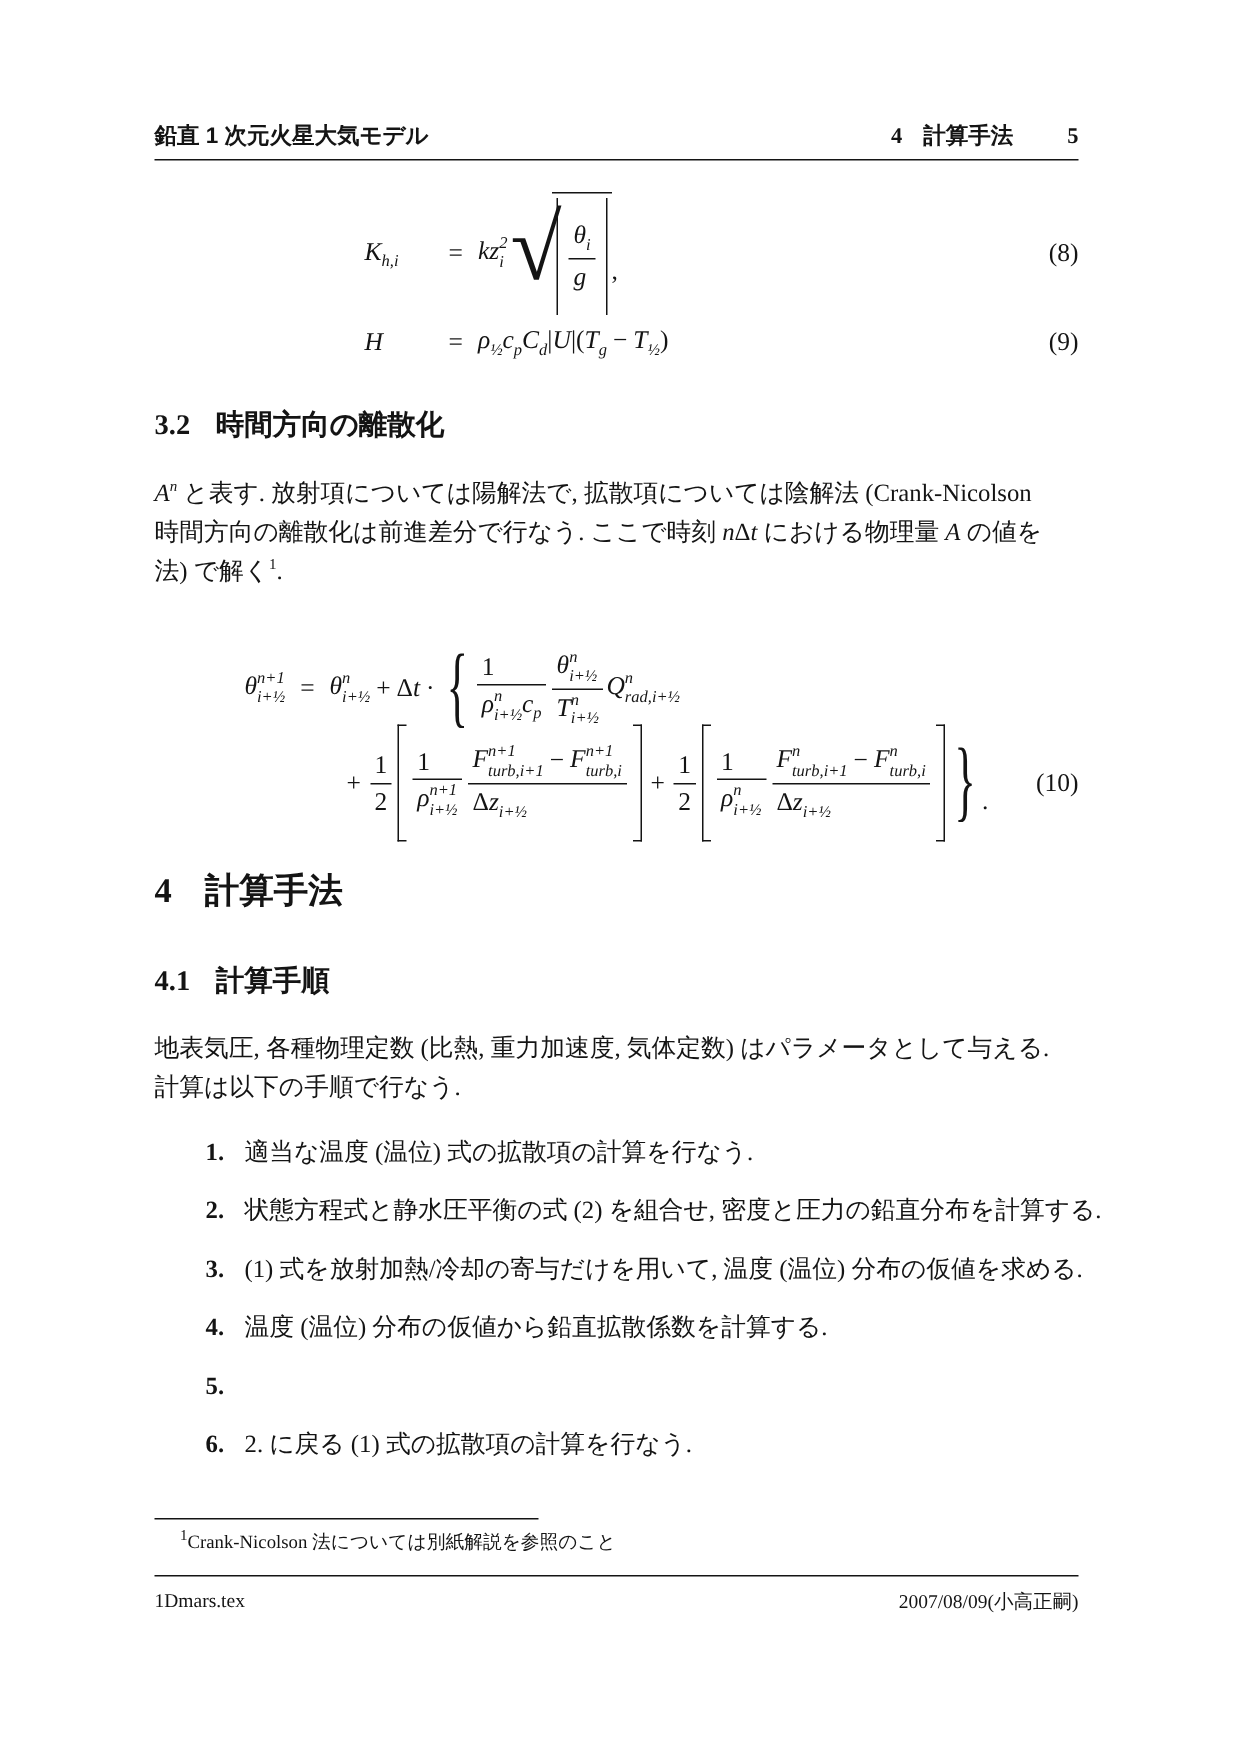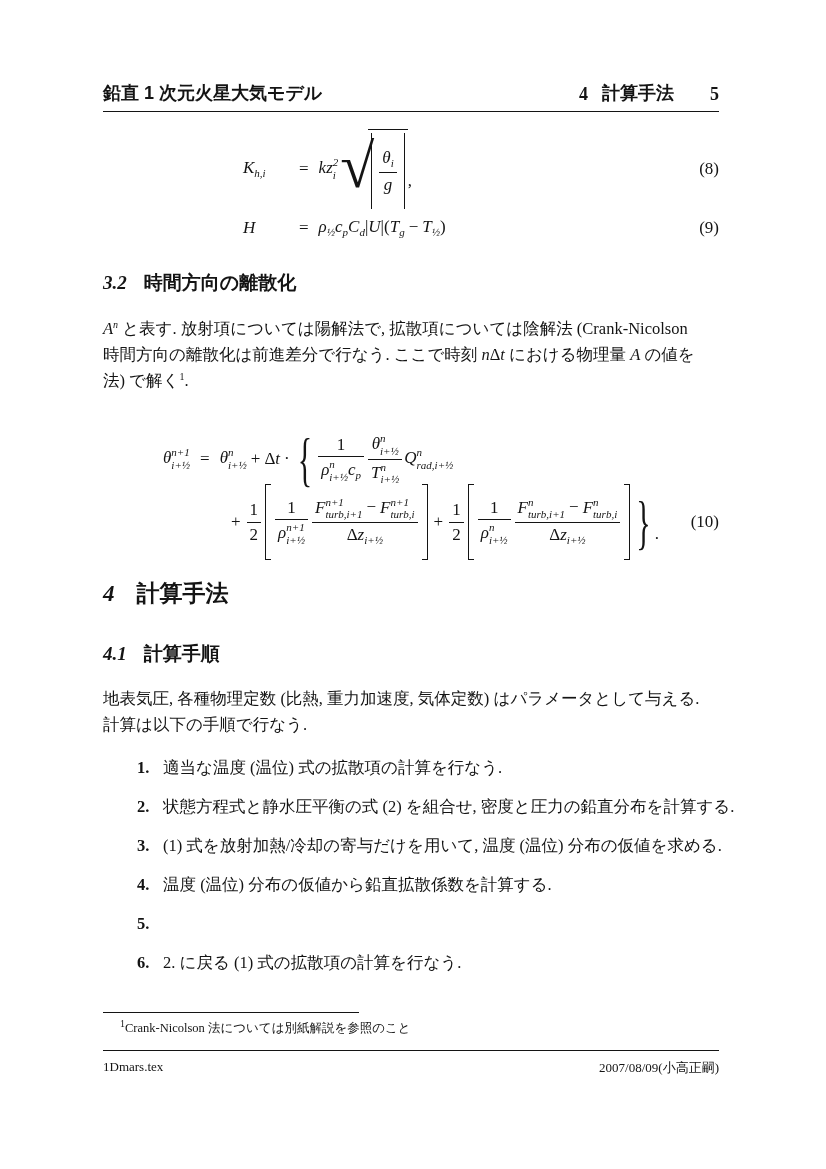--- a/index.html
+++ b/index.html
@@ -8,29 +8,29 @@
     color:#141414; overflow:hidden;
     font-family:"Liberation Serif","DejaVu Serif",serif;
   }
   .content { position:absolute; left:103px; top:0; width:616px; height:100%; }
 
   
   .runhead {
     position:absolute; top:81px; left:0; right:0;
     display:flex; align-items:flex-end; justify-content:space-between;
     padding-bottom:6px; border-bottom:1.6px solid #141414;
-    font-weight:bold; font-size:18px;
+    font-weight:bold; font-size:15px;
   }
   .runhead .jp { font-family:"Liberation Sans","DejaVu Sans",sans-serif; }
   .runhead-right { display:flex; align-items:flex-end; gap:14px; }
   .runhead-right .pageno { margin-left:22px; font-family:"Liberation Serif",serif; }
 
   
   .hsec { position:absolute; left:0; font-weight:bold; display:flex; align-items:baseline; }
-  .hsec .no { font-family:"Liberation Serif","DejaVu Serif",serif;font-style:italic; }
+  .hsec .no { font-family:"Liberation Serif","DejaVu Serif",serif; }
   .hsec .ttl { font-family:"Liberation Sans","DejaVu Sans",sans-serif; }
   .h-sub { font-size:19px; gap:17px; }
   .h-main { font-size:23px; gap:22px; }
 
   
   .para { position:absolute; left:0; right:0; font-size:16.5px; }
   .pline { line-height:26px; white-space:nowrap; }
   .mi { font-style:italic; }
   .sup1 { font-size:10px; vertical-align:super; line-height:0; }
 
@@ -47,21 +47,21 @@
   .eqrow .atom { display:inline-block; white-space:nowrap; }
   .m { font-style:italic; }
   .u { font-style:normal; }
   sub { font-size:11px; font-style:italic; }
   .rel { margin:0 10px; }
   .op { margin:0 4px; }
   .lhs { width:46px; display:inline-flex; justify-content:flex-end; }
   .ss { display:inline-flex; flex-direction:column; align-items:flex-start;
         font-size:11px; line-height:1.15; vertical-align:middle; font-style:italic; }
   .frac { display:inline-flex; flex-direction:column; align-items:stretch;
-          text-align:center; margin:12px 2px; line-height:1.25; }
+          text-align:left; margin:12px 2px; line-height:1.25; }
   .frac .num { padding:0 3px 1px 3px; display:block; }
   .frac .den { padding:1px 3px 0 3px; display:block; border-top:1.3px solid #141414; }
   .abs { display:inline-flex; align-items:center; align-self:stretch;
          border-left:1.4px solid #141414; border-right:1.4px solid #141414;
          padding:2px 5px; gap:6px; }
   .sqrt { display:inline-flex; align-items:stretch; margin-left:2px; }
   .rad { font-size:62px; line-height:1; align-self:center; margin-right:-6px;
          font-style:normal; transform:translateY(-3px); }
   .sqrtbody { border-top:1.5px solid #141414; padding:3px 3px 0 3px;
               display:inline-flex; align-items:center; }

